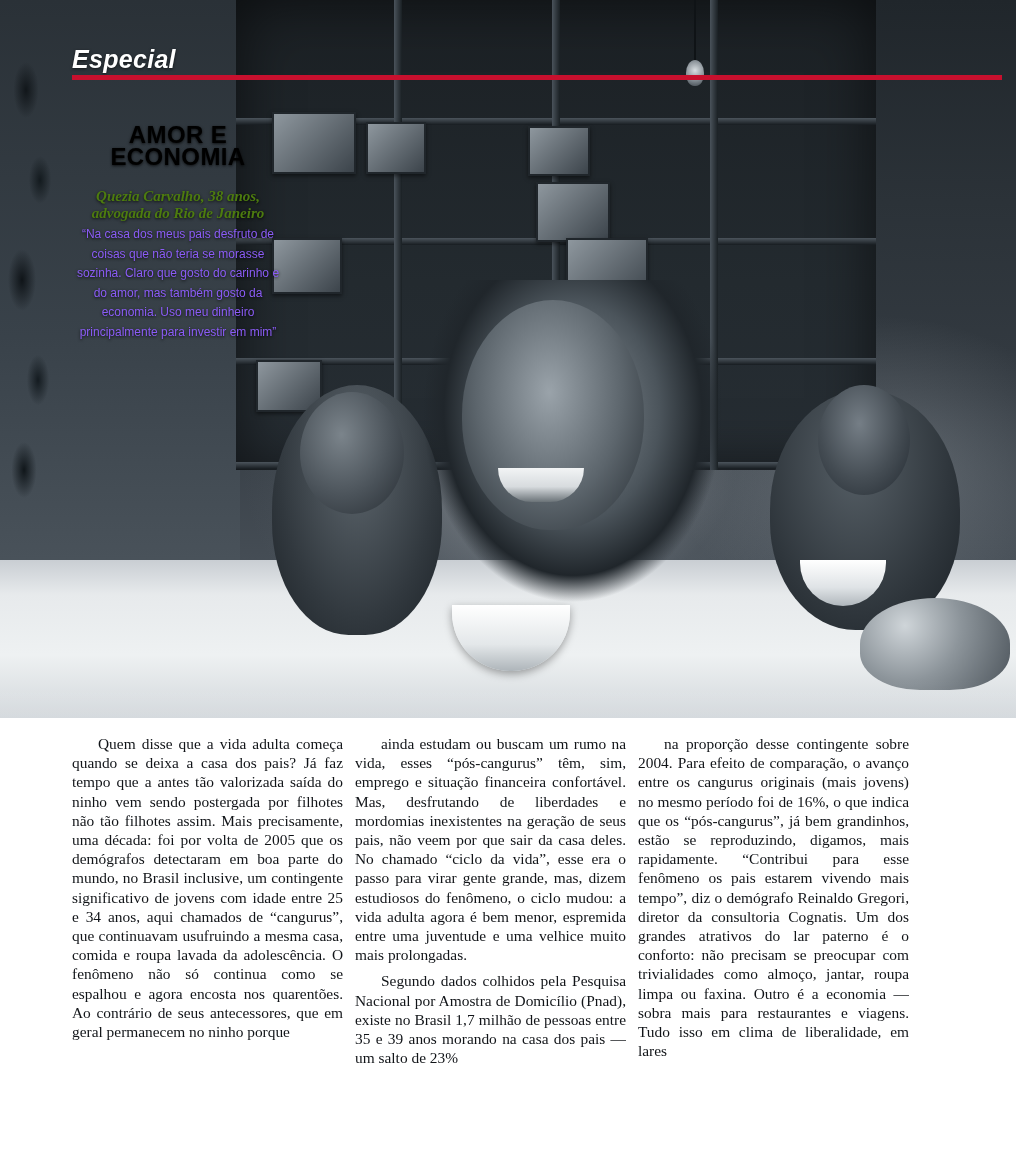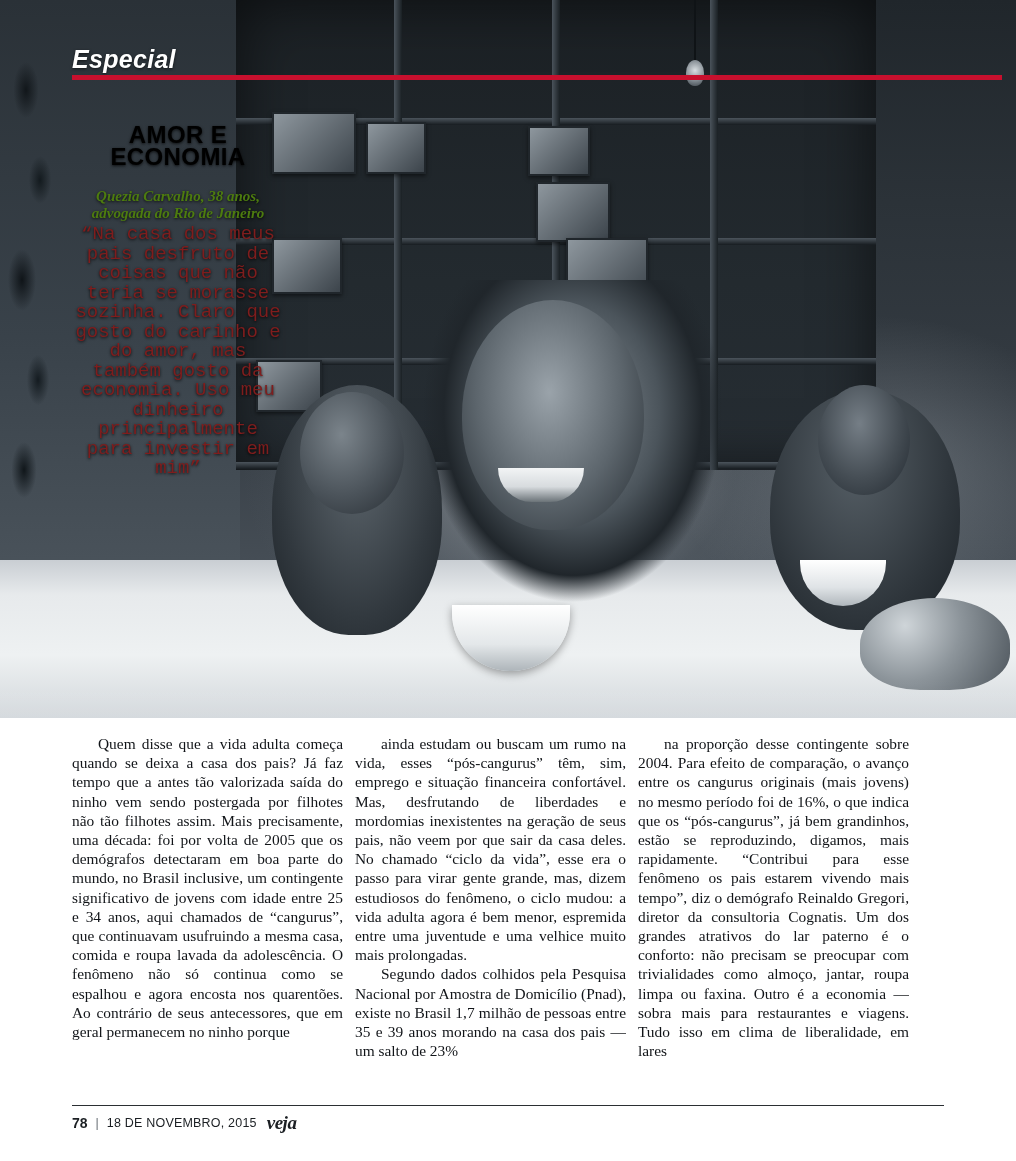--- a/index.html
+++ b/index.html
@@ -262,24 +262,24 @@
     font-family: "Liberation Serif", serif;
     font-style: italic;
     font-weight: bold;
     font-size: 15px;
     line-height: 17px;
     color: #4d7c0f;
     text-shadow: 0 1px 3px rgba(0,0,0,0.8);
     margin-bottom: 3px;
   }
   .caption-quote {
-    font-family: Liberation Mono, monospace;
-    font-size: 19px;
+    font-family: Liberation Sans, sans-serif;
+    font-size: 12px;
     line-height: 19.5px;
-    color: #7f1d1d;
+    color: #8b5cf6;
     text-shadow: 0 1px 3px rgba(0,0,0,0.85);
   }
 
   
   .body-area {
     position: absolute;
     left: 72px;
     top: 734px;
     width: 872px;
     height: 360px;
@@ -294,21 +294,21 @@
     color: #111418;
     text-align: justify;
     text-justify: inter-word;
     hyphens: manual;
   }
   .col p {
     margin: 0 0 0 0;
     text-indent: 26px;
   }
   .col p + p {
-    margin-top: 0;
+    margin-top: 7px;
   }
 
   
   .footer {
     position: absolute;
     left: 72px;
     top: 1105px;
     width: 872px;
   }
   .footer-rule {
@@ -413,23 +413,14 @@
     </div>
     <div class="col">
       <p>ainda estudam ou buscam um rumo na vida, esses “pós-cangurus” têm, sim, emprego e situação financeira confortável. Mas, desfrutando de liberdades e mordomias inexistentes na geração de seus pais, não veem por que sair da casa deles. No chamado “ciclo da vida”, esse era o passo para virar gente grande, mas, dizem estudiosos do fenômeno, o ciclo mudou: a vida adulta agora é bem menor, espremida entre uma juventude e uma velhice muito mais prolongadas.</p>
       <p>Segundo dados colhidos pela Pesquisa Nacional por Amostra de Domicílio (Pnad), existe no Brasil 1,7 milhão de pessoas entre 35 e 39 anos morando na casa dos pais — um salto de 23%</p>
     </div>
     <div class="col">
       <p>na proporção desse contingente sobre 2004. Para efeito de comparação, o avanço entre os cangurus originais (mais jovens) no mesmo período foi de 16%, o que indica que os “pós-cangurus”, já bem grandinhos, estão se reproduzindo, digamos, mais rapidamente. “Contribui para esse fenômeno os pais estarem vivendo mais tempo”, diz o demógrafo Reinaldo Gregori, diretor da consultoria Cognatis. Um dos grandes atrativos do lar paterno é o conforto: não precisam se preocupar com trivialidades como almoço, jantar, roupa limpa ou faxina. Outro é a economia — sobra mais para restaurantes e viagens. Tudo isso em clima de liberalidade, em lares</p>
     </div>
   </div>
 
-  <div class="footer">
-    <div class="footer-rule"></div>
-    <div class="footer-line">
-      <span class="footer-page">78</span>
-      <span class="footer-sep">|</span>
-      <span class="footer-date">18 DE NOVEMBRO, 2015</span>
-      <span class="footer-brand">veja</span>
-    </div>
-  </div>
 
 </div>
 
 </body></html>

